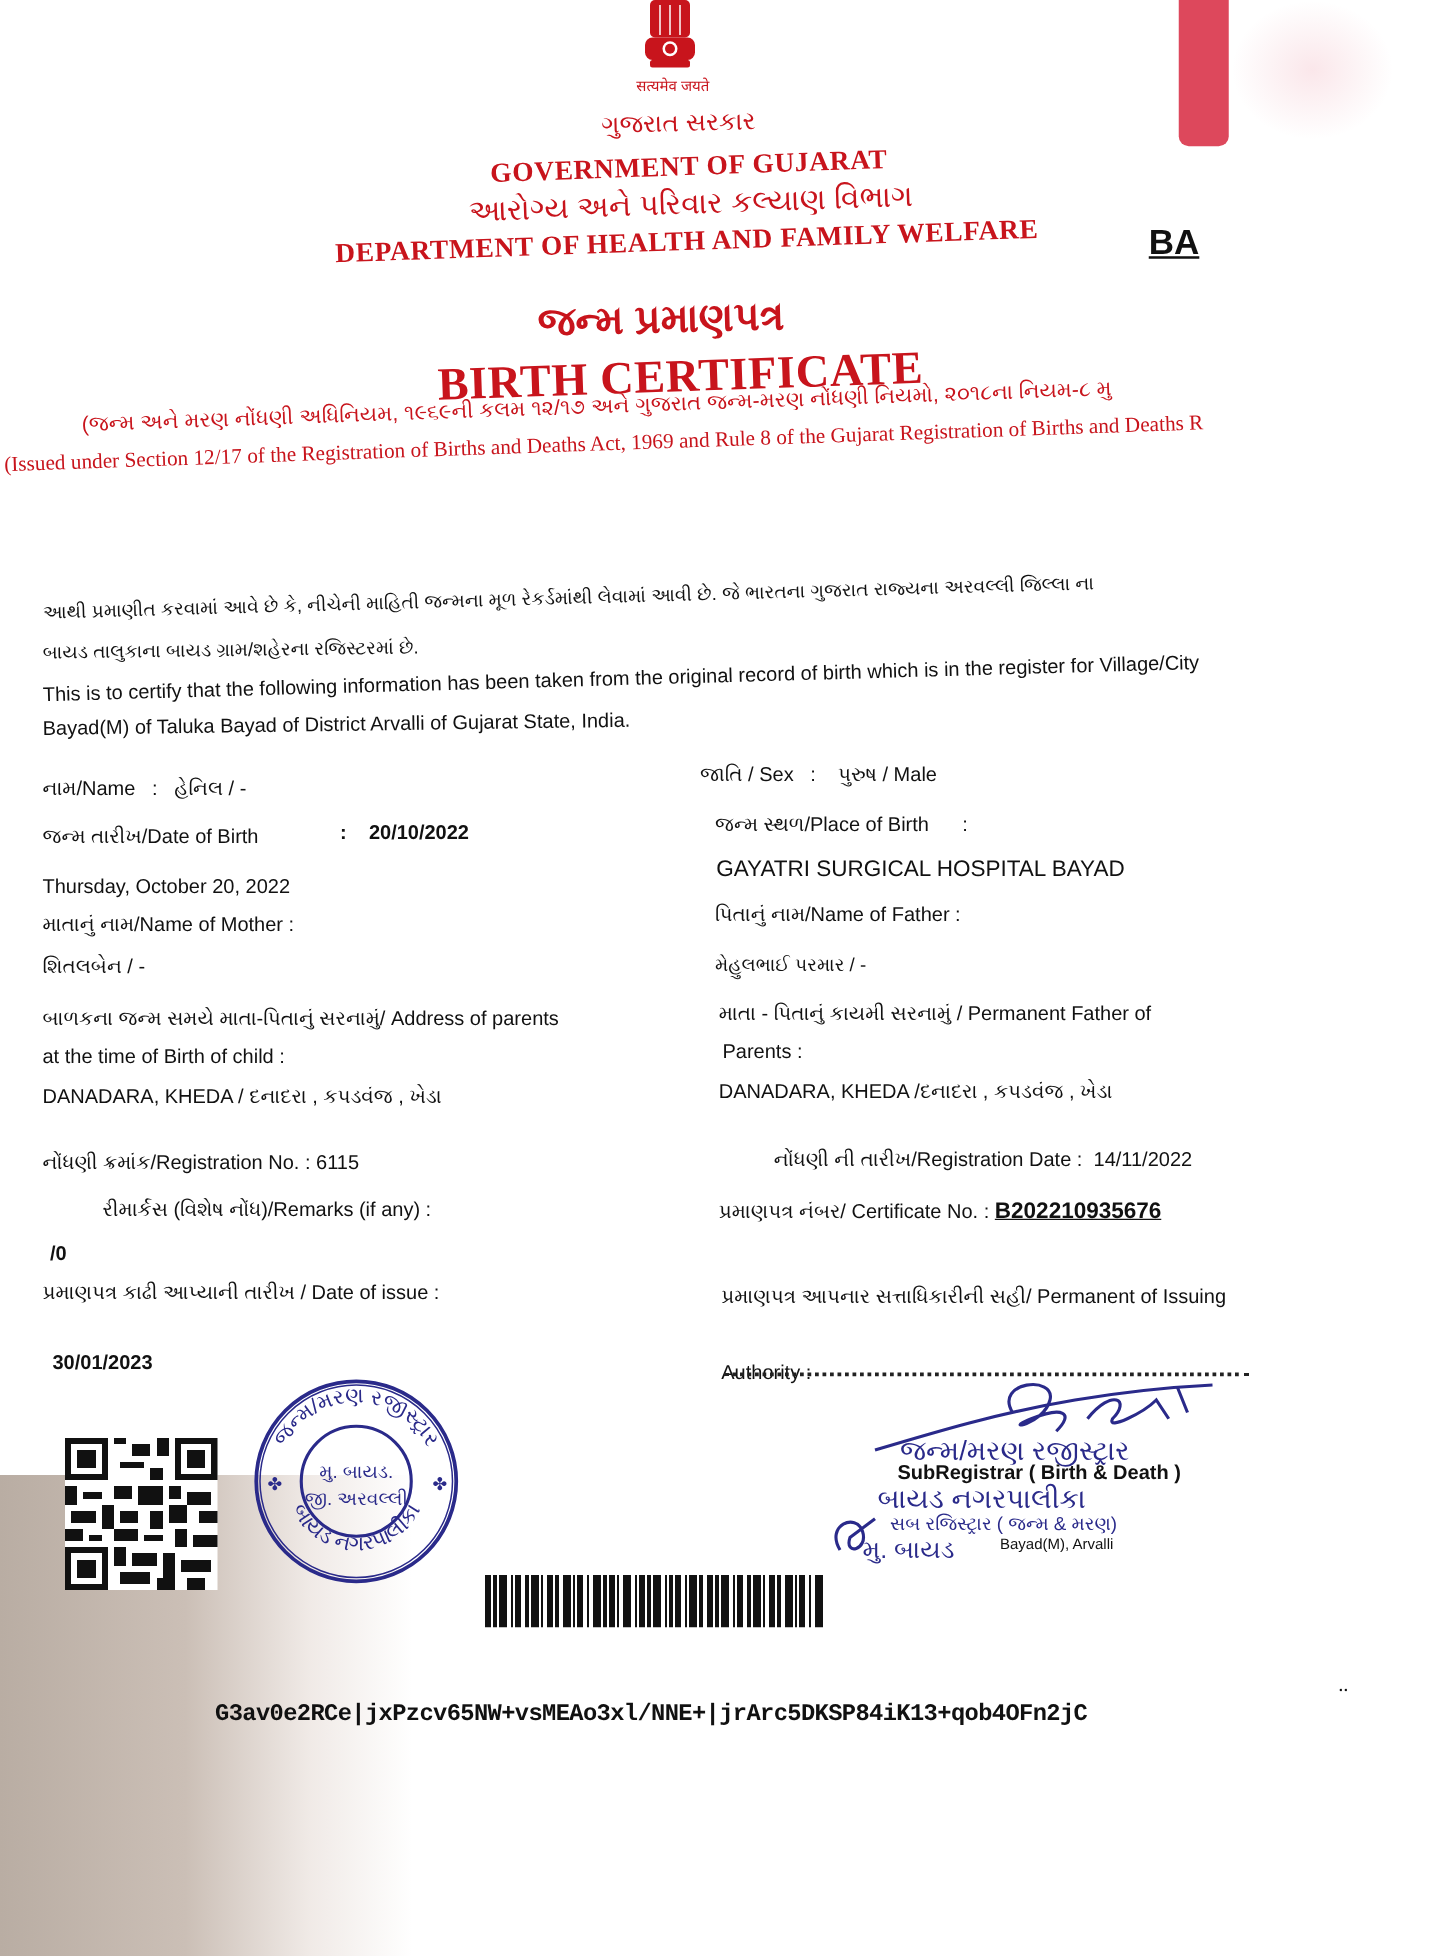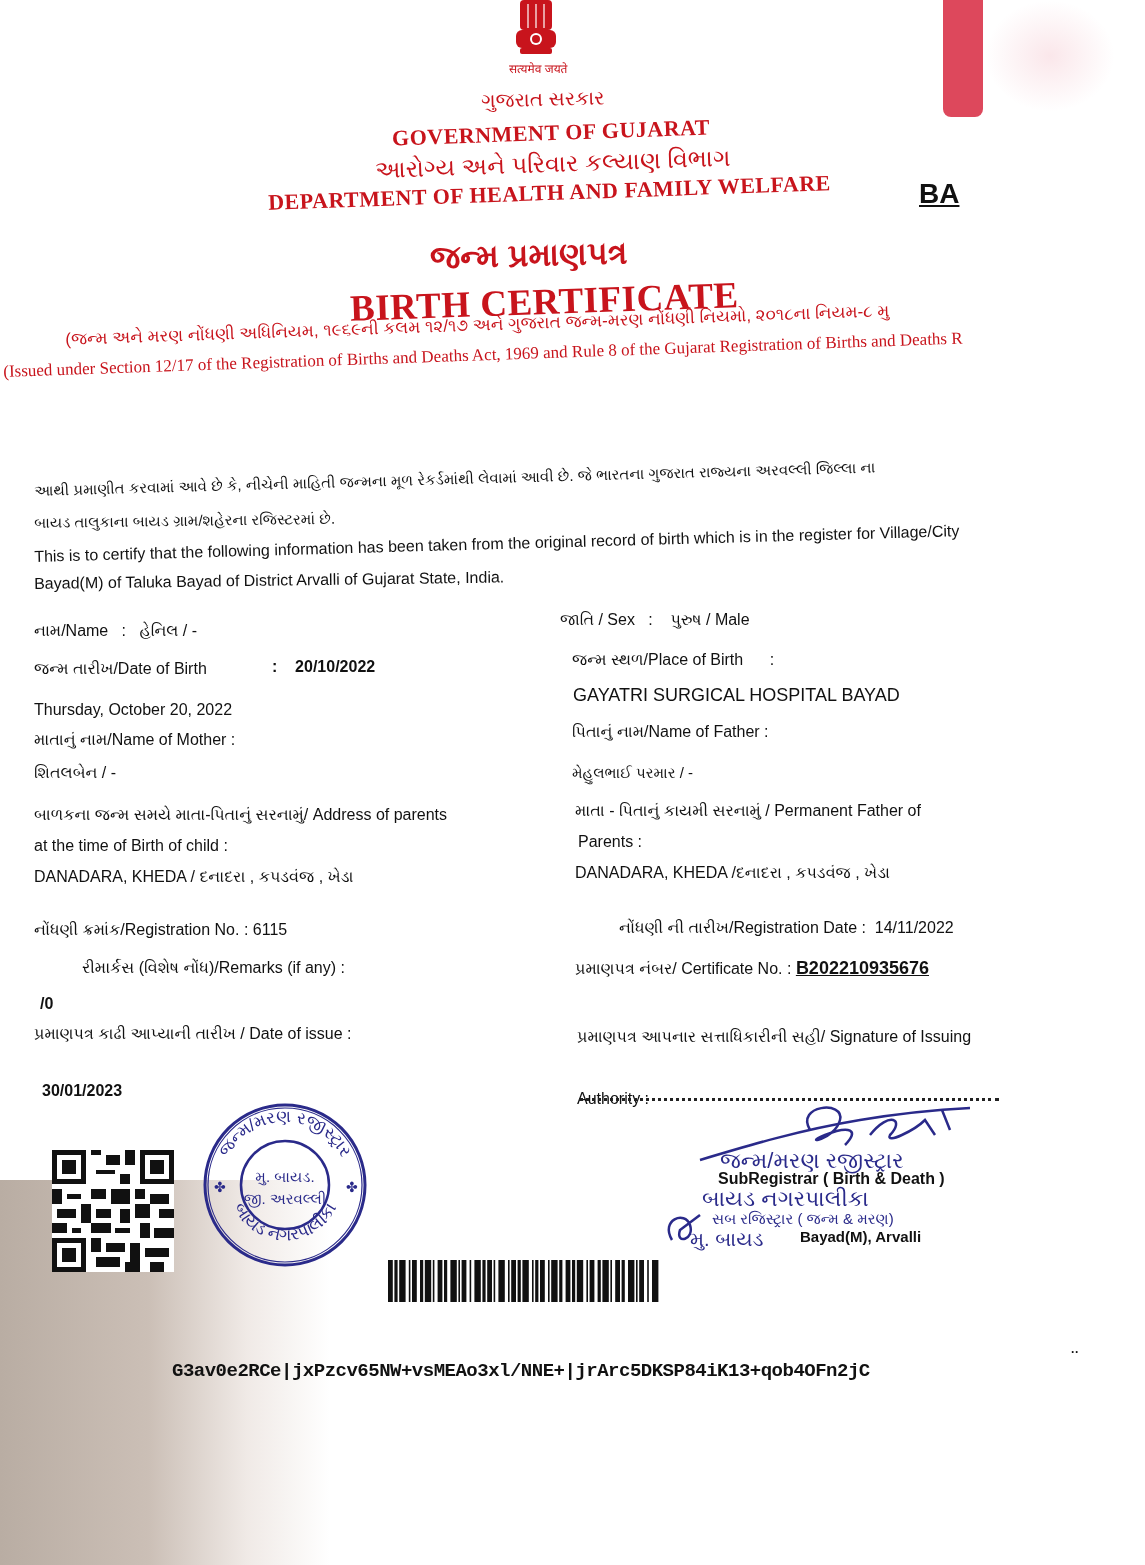--- a/index.html
+++ b/index.html
@@ -40,21 +40,21 @@
   .field { font-size: 16px; }
   .bold { font-weight: bold; text-align: right; }
   .underline { text-decoration: underline; }
 
   .qr { position: absolute; left: 52px; top: 1150px; width: 122px; height: 122px; }
   .seal { position: absolute; left: 200px; top: 1100px; width: 170px; height: 170px; }
   .barcode { position: absolute; left: 388px; top: 1260px; width: 272px; height: 42px; }
   .dotted { position: absolute; left: 579px; top: 1098px; width: 420px; border-top: 3px dotted #222; }
   .sig-svg { position: absolute; left: 660px; top: 1090px; width: 360px; height: 180px; }
   .subreg { left: 718px; top: 1170px; font-size: 16px; font-weight: bold; }
-  .bayadnp { left: 792px; top: 1220px; font-size: 15px; font-weight: bold; }
+  .bayadnp { left: 792px; top: 1220px; font-size: 12px; font-weight: normal; }
   .hash { left: 172px; top: 1360px; font-size: 19px; font-weight: bold; letter-spacing: -0.5px; font-family: Liberation Mono, monospace; }
   .dots-right { left: 1071px; top: 1345px; font-size: 12px; font-weight: bold; }
 </style>
 </head>
 <body>
 
 <div class="shadow-left"></div>
 
 <svg class="emblem" viewBox="0 0 48 60">
   <g fill="#c8141c">
@@ -112,21 +112,21 @@
 <div class="abs field" style="left:573px; top:685px; font-size:18px;">GAYATRI SURGICAL HOSPITAL BAYAD</div>
 <div class="abs field" style="left:572px; top:723px;">પિતાનું નામ/Name of Father :</div>
 <div class="abs field" style="left:572px; top:764px; font-size:15px;">મેહુલભાઈ પરમાર / -</div>
 
 <div class="abs field" style="left:575px; top:802px;">માતા - પિતાનું  કાયમી સરનામું / Permanent   Father  of</div>
 <div class="abs field" style="left:578px; top:833px;">Parents :</div>
 <div class="abs field" style="left:575px; top:864px;">DANADARA, KHEDA  /દનાદરા , કપડવંજ , ખેડા</div>
 
 <div class="abs field" style="left:575px; top:919px;margin-left:44px;"><span>નોંધણી ની તારીખ/Registration Date :</span>&nbsp; <span>14/11/2022</span></div>
 <div class="abs field" style="left:575px; top:958px;"><span>પ્રમાણપત્ર નંબર/ Certificate No. :</span> <span class="bold underline" style="font-size:18px;">B202210935676</span></div>
-<div class="abs field" style="left:577px; top:1028px;">પ્રમાણપત્ર આપનાર સત્તાધિકારીની સહી/  Signature of Issuing</div>
+<div class="abs field" style="left:577px; top:1028px;">પ્રમાણપત્ર આપનાર સત્તાધિકારીની સહી/  Permanent of Issuing</div>
 <div class="abs field" style="left:577px; top:1054px;margin-top:36px;">Authority :</div>
 <div class="dotted"></div>
 
 <svg class="qr" viewBox="0 0 25 25" shape-rendering="crispEdges">
   <rect width="25" height="25" fill="#fff"></rect>
   <g fill="#111">
     <rect x="0" y="0" width="7" height="7"></rect>
       <rect x="1" y="1" width="5" height="5" fill="#fff"></rect>
       <rect x="2" y="2" width="3" height="3"></rect>
     <rect x="18" y="0" width="7" height="7"></rect>

